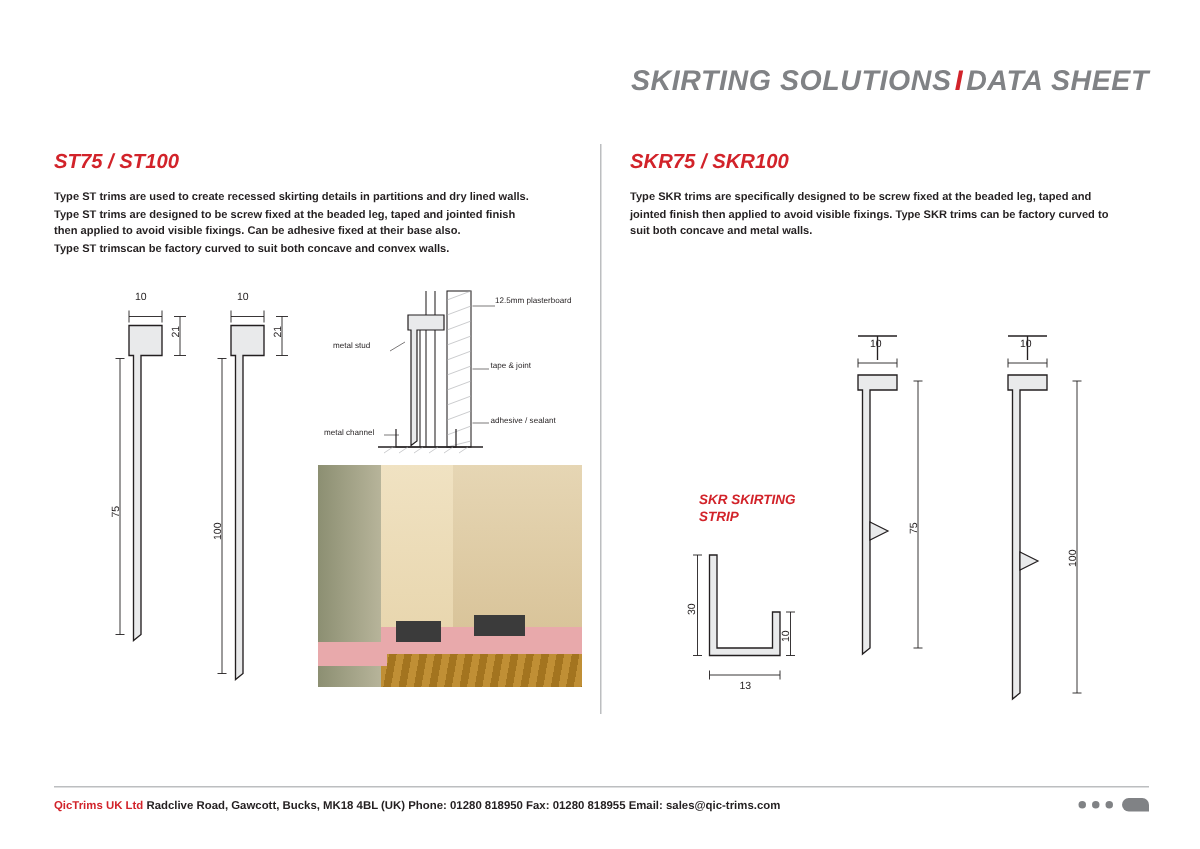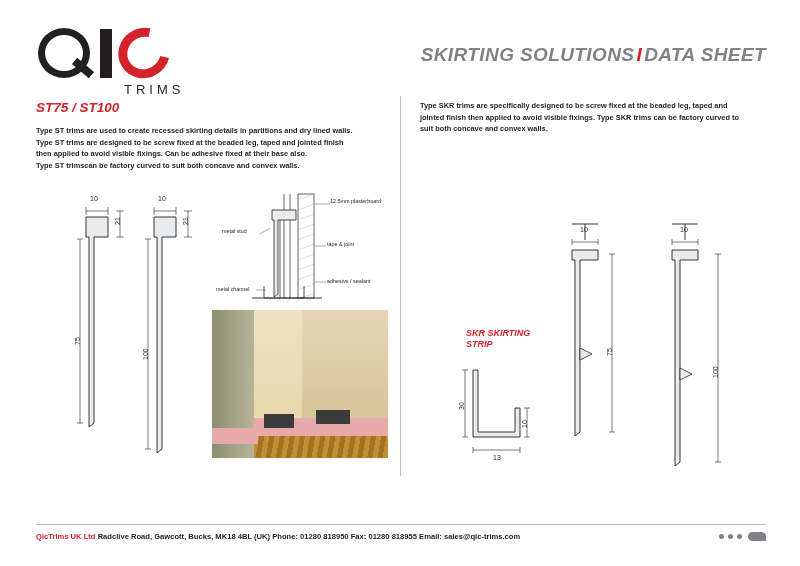--- a/index.html
+++ b/index.html
@@ -223,27 +223,20 @@
     position: absolute; left: 0; bottom: 0; width: 176px; height: 70px;
     background: repeating-linear-gradient(100deg,#c08f35 0 5px,#a3741f 5px 10px);
   }
 </style>
 </head>
 <body>
 
 <div class="page">
 
   <div class="header">
-    <div class="logo">
-      <div class="logo-swoosh"></div>
-      <div class="logo-tail"></div>
-      <div class="logo-i"></div>
-      <div class="logo-c"></div>
-      <div class="logo-trims">TRIMS</div>
-    </div>
     <div class="header-title">
       <span>SKIRTING SOLUTIONS</span><span class="bar">I</span><span class="part2">DATA SHEET</span>
     </div>
   </div>
 
   <div class="v-divider"></div>
 
   <div class="col col-left">
     <div class="sec-title">ST75 / ST100</div>
     <div class="sec-body">
@@ -348,24 +341,25 @@
     <div class="wall-left"></div>
     <div class="wall-mid"></div>
     <div class="wall-right"></div>
     <div class="pink"></div>
     <div class="pink2"></div>
     <div class="dark1"></div>
     <div class="dark2"></div>
   </div>
 
   <div class="col col-right">
+    <div class="sec-title">SKR75 / SKR100</div>
     <div class="sec-body">
       <span>Type SKR trims are specifically designed to be screw fixed at the beaded leg, taped and</span>
       <span>jointed finish then applied to avoid visible fixings. Type SKR trims can be factory curved to</span>
-      <span>suit both concave and convex walls.</span>
+      <span>suit both concave and metal walls.</span>
     </div>
   </div>
 
   <div style="position:absolute; left:466px; top:328px; font-size:9px; font-weight:bold; font-style:italic; color:#d2232a; line-height:11px;">
     <span>SKR SKIRTING</span><br>
     <span>STRIP</span>
   </div>
 
   <div class="draw" style="left:455px; top:362px; width:100px; height:110px;">
     <svg width="100" height="110" viewBox="0 0 100 110">

